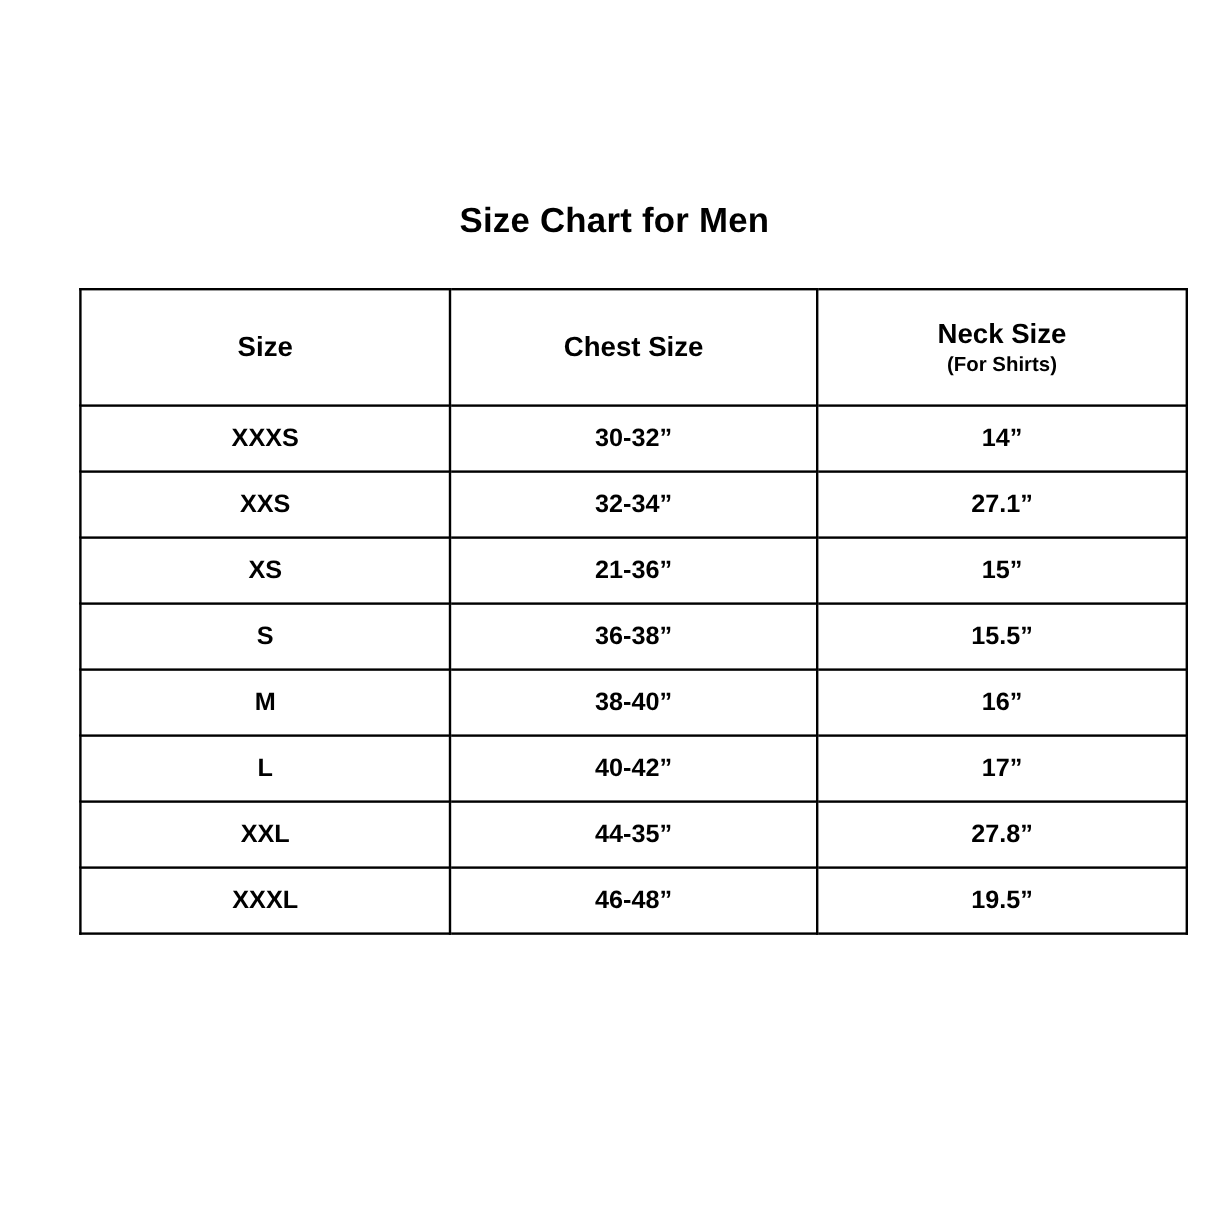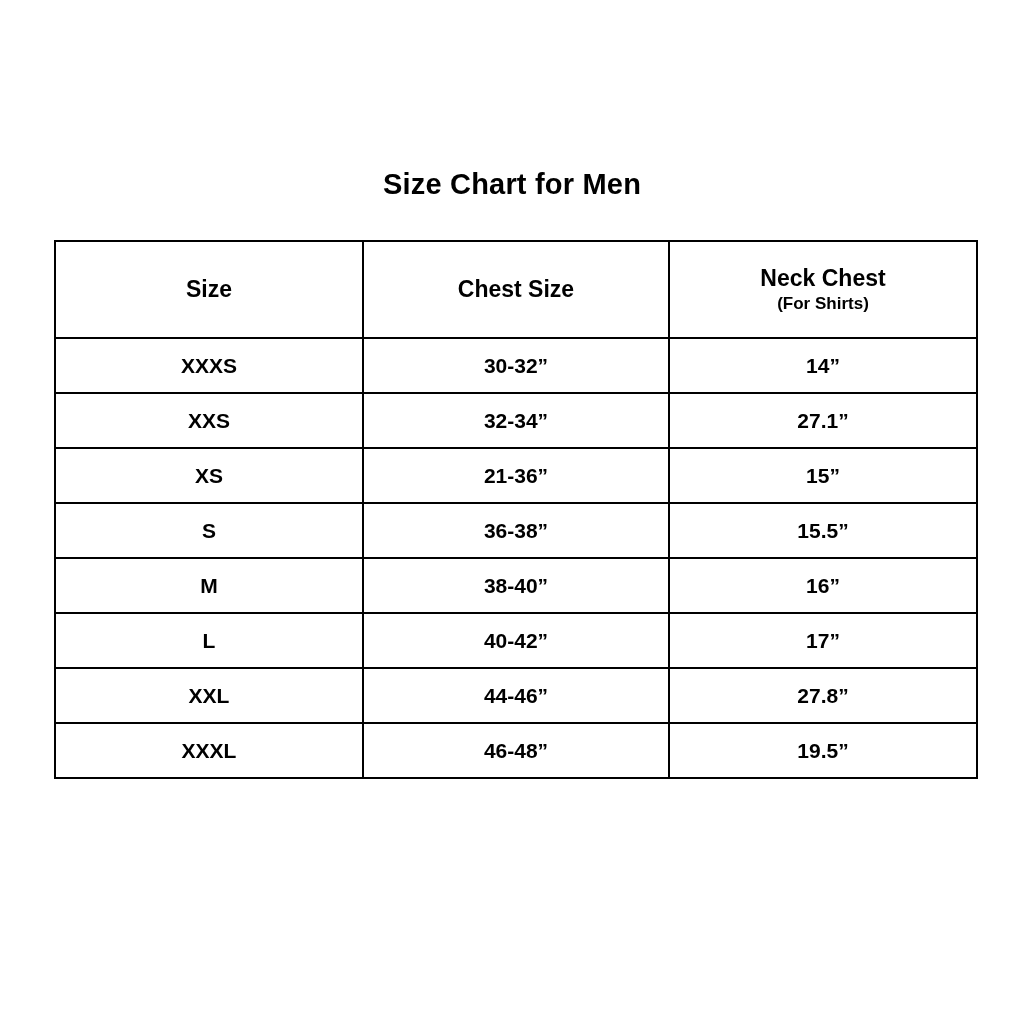--- a/index.html
+++ b/index.html
@@ -28,21 +28,21 @@
     top: 168px;
     width: 1024px;
     text-align: center;
     font-size: 29px;
     font-weight: bold;
     letter-spacing: 0.2px;
     color: #000000;
   }
   .size-table {
     position: absolute;
-    left: 54px;
+    left: 66px;
     top: 240px;
     width: 922px;
     border-collapse: collapse;
     table-layout: fixed;
   }
   .size-table td, .size-table th {
     border: 2px solid #000000;
     text-align: center;
     vertical-align: middle;
     font-weight: bold;
@@ -84,21 +84,21 @@
     </colgroup>
     <thead>
       <tr class="head-row">
         <th>
           <span>Size</span>
         </th>
         <th>
           <span>Chest Size</span>
         </th>
         <th>
-          <span>Neck Chest</span>
+          <span>Neck Size</span>
           <span class="head-sub">(For Shirts)</span>
         </th>
       </tr>
     </thead>
     <tbody>
       <tr class="body-row">
         <td class="cell-size">XXXS</td>
         <td>30-32”</td>
         <td>14”</td>
       </tr>
@@ -122,21 +122,21 @@
         <td>38-40”</td>
         <td>16”</td>
       </tr>
       <tr class="body-row">
         <td class="cell-size">L</td>
         <td>40-42”</td>
         <td>17”</td>
       </tr>
       <tr class="body-row">
         <td class="cell-size">XXL</td>
-        <td>44-46”</td>
+        <td>44-35”</td>
         <td>27.8”</td>
       </tr>
       <tr class="body-row">
         <td class="cell-size">XXXL</td>
         <td>46-48”</td>
         <td>19.5”</td>
       </tr>
     </tbody>
   </table>
 

